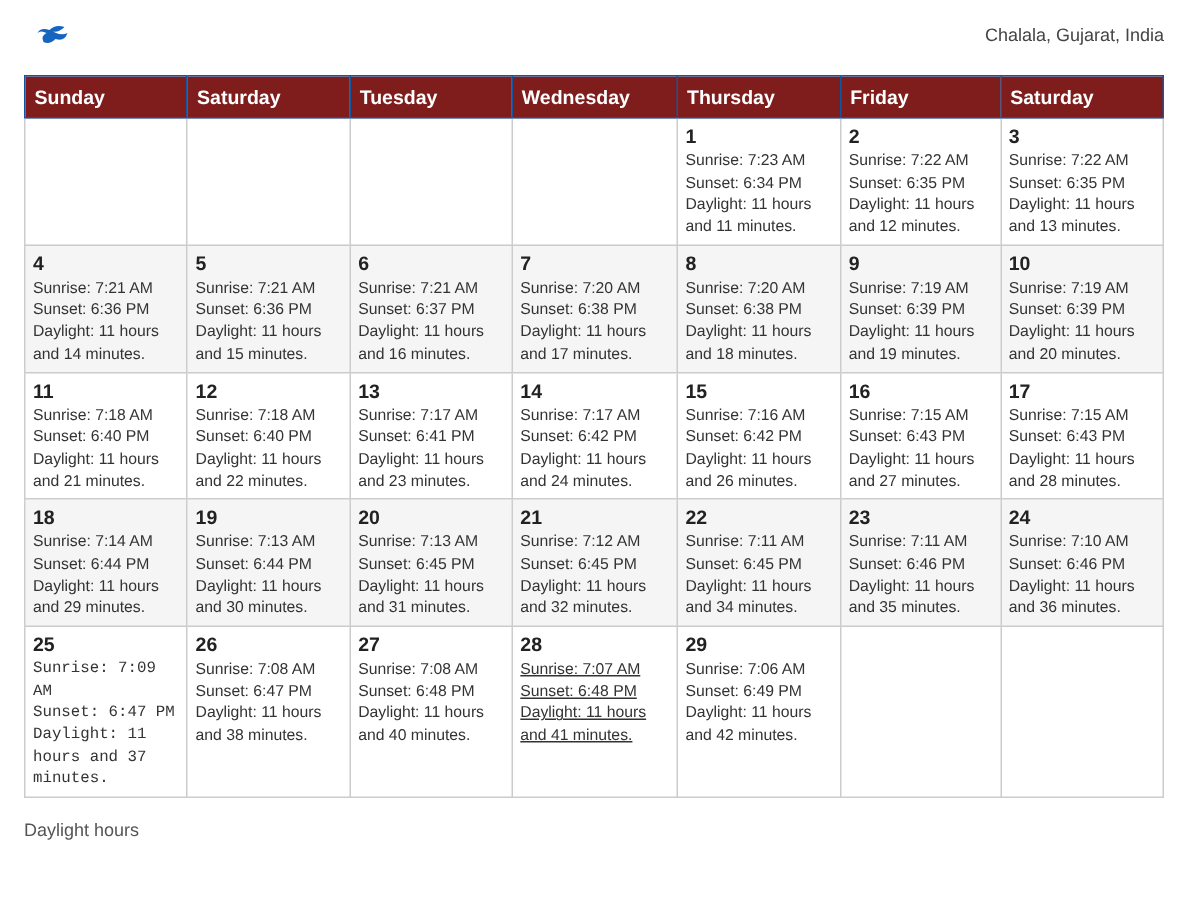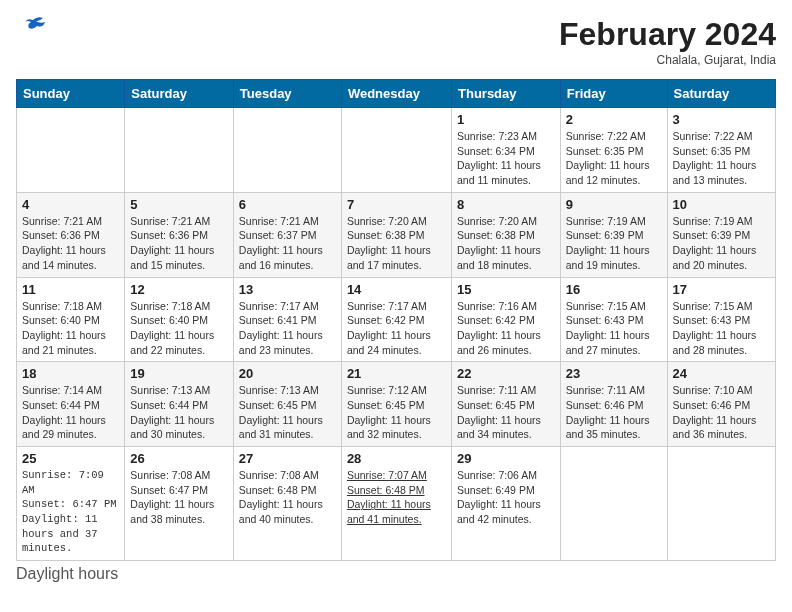--- a/index.html
+++ b/index.html
@@ -37,21 +37,21 @@
       font-size: 12px;
       font-weight: normal;
       color: #444;
     }
     table {
       width: 100%;
       border-collapse: collapse;
       font-size: 11px;
     }
     thead tr th {
-      background: #0369a1;
+      background: #7f1d1d;
       color: #fff;
       text-align: left;
       padding: 6px 6px;
       font-size: 13px;
       font-weight: bold;
       border: 1px solid #1255a0;
     }
     tbody tr td {
       border: 1px solid #ccc;
       vertical-align: top;
@@ -75,39 +75,38 @@
       font-size: 10.5px;
       line-height: 1.4;
     }
     .empty-cell {
       background: #fff;
     }
     tbody tr:nth-child(even) .empty-cell {
       background: #f5f5f5;
     }
     .footer-note {
-      margin-top: 4px;
-      font-size: 16px;
+      margin-top: 14px;
+      font-size: 12px;
       color: #555;
       text-align: left;
     }
   </style>
 </head>
 <body>
 
 <div class="header">
   <div class="logo">
     <div class="logo-row">
       <svg width="28" height="22" viewBox="0 0 28 22" style="margin-left:3px;">
         <path d="M14 4 Q18 0 24 2 Q20 6 16 5 Q22 8 26 6 Q24 12 18 10 Q14 14 10 12 Q8 8 12 6 Q8 4 6 6 Q8 2 14 4Z" fill="#1565c0"></path>
       </svg>
     </div>
   </div>
   <div class="title-block">
-    <h1>February 2024</h1>
     <h2>Chalala, Gujarat, India</h2>
   </div>
 </div>
 
 <table>
   <thead>
     <tr>
     <th>Sunday</th>
         <th>Saturday</th>
         <th>Tuesday</th>

